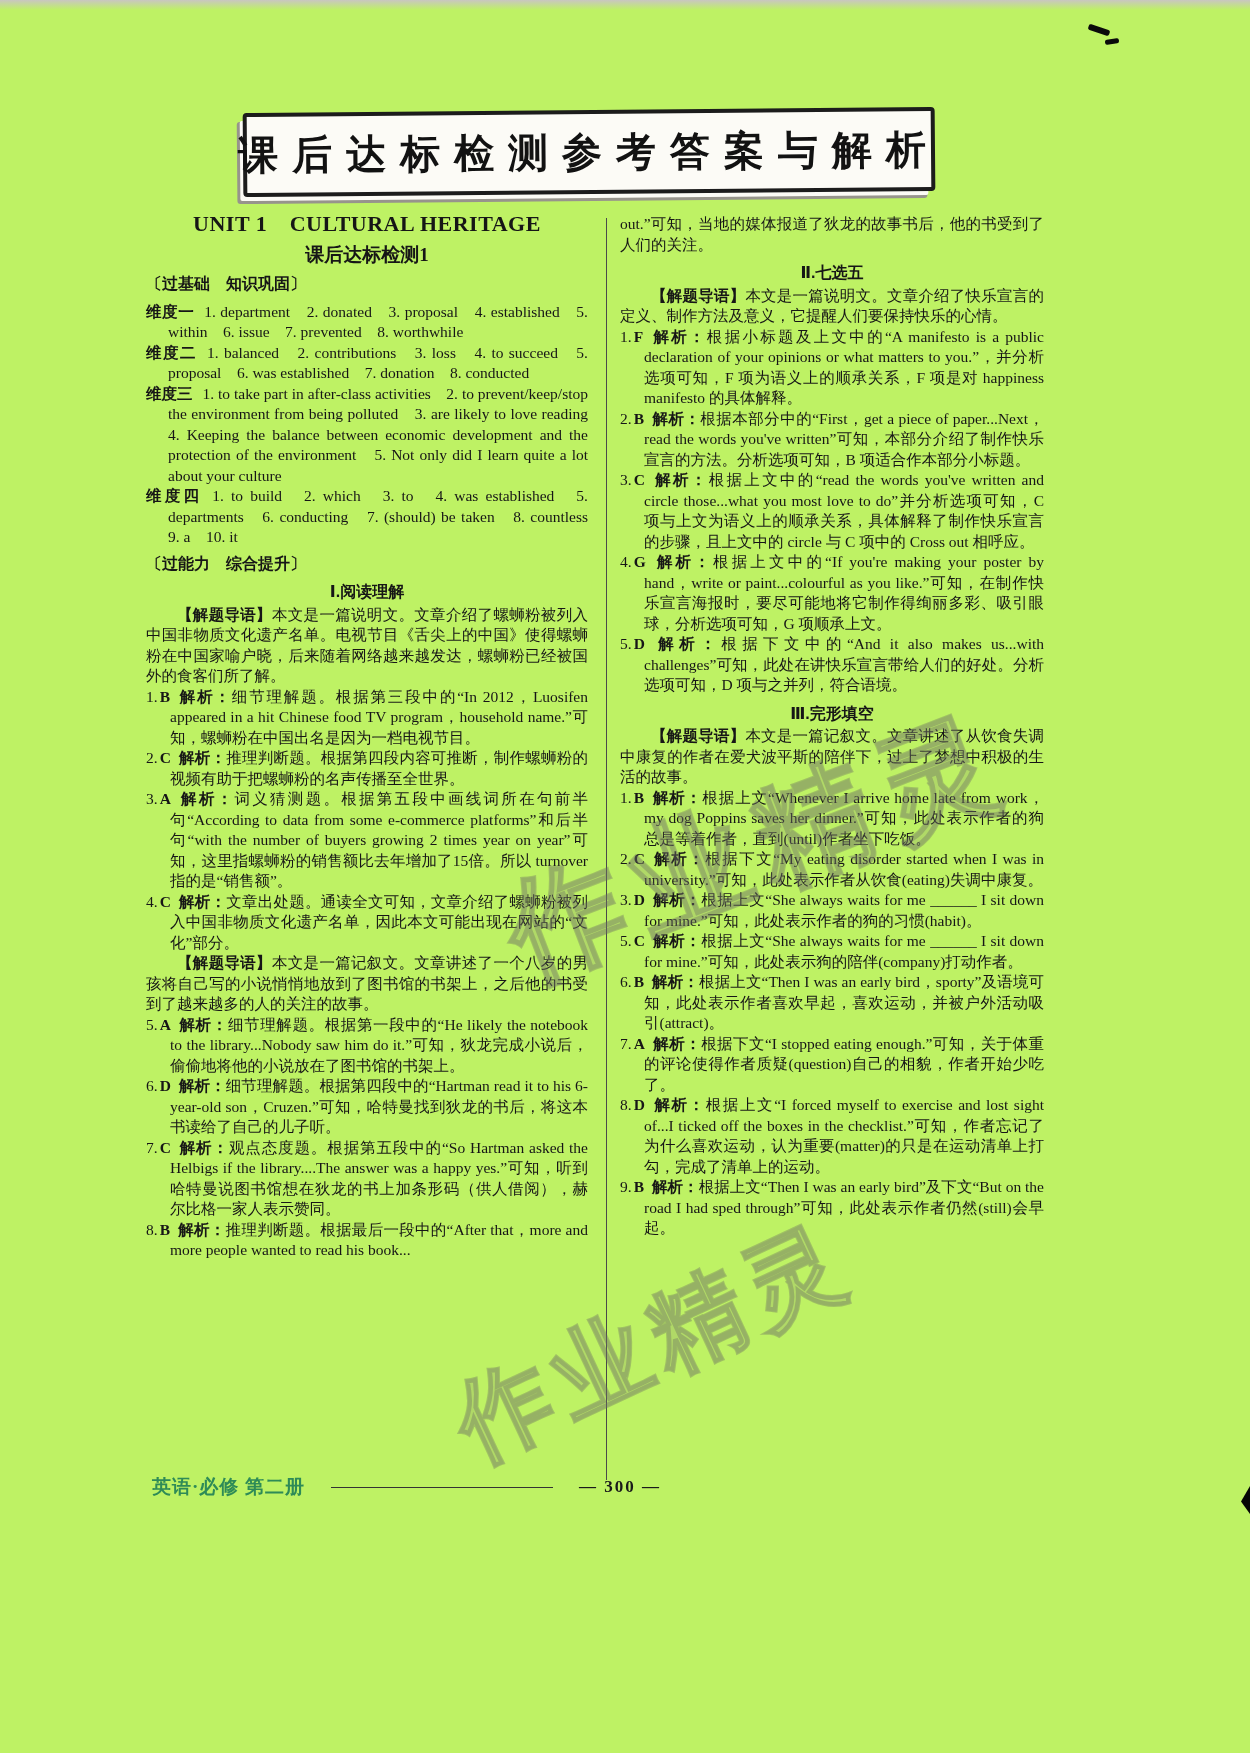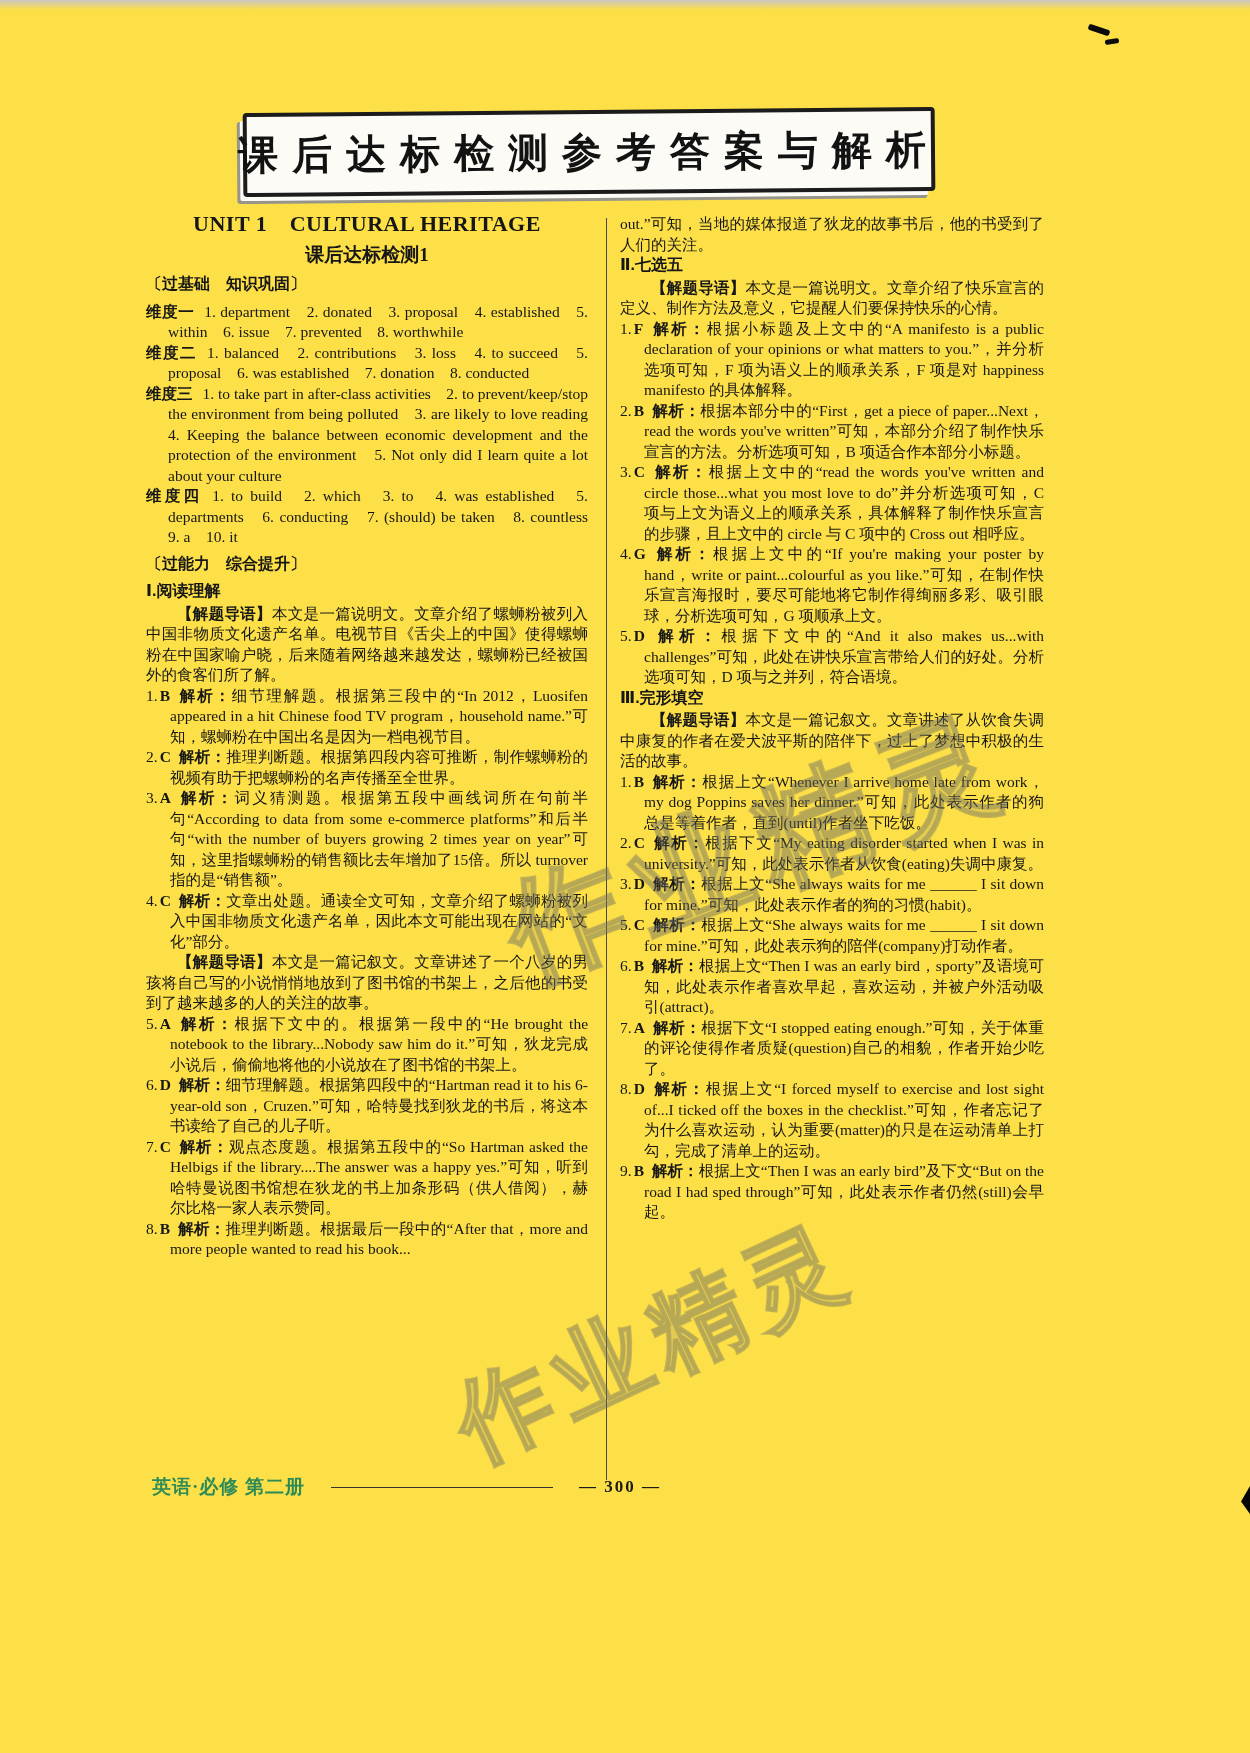--- a/index.html
+++ b/index.html
@@ -2,40 +2,40 @@
 <html><head>
 <meta charset="utf-8">
 <style>
   html,body{margin:0;padding:0;}
   body{
     width:1250px;height:1753px;position:relative;overflow:hidden;
     background:#efede8;
     font-family:"Liberation Serif","DejaVu Serif",serif;
     color:#1a1a1a;
   }
-  .sheet{position:absolute;inset:0;background:#fde047;}
+  .sheet{position:absolute;inset:0;background:#bef264;}
   .scan-top{position:absolute;top:0;left:0;width:100%;height:10px;
     background:linear-gradient(#c9c6c0,rgba(0,0,0,0));}
   
   .banner{position:absolute;left:243px;top:110px;width:692px;height:84px;transform:rotate(-0.5deg);z-index:2;}
   .banner-inner{position:absolute;inset:0;background:#fcfbf6;border:4px solid #1c1c1c;border-radius:4px;
     display:flex;align-items:center;justify-content:center;
     box-shadow:-5px 6px 0 -2px #fcfbf6,-7px 8px 0 -1px #97948c;}
   .banner-title{font-size:40px;font-weight:bold;letter-spacing:14px;color:#121212;white-space:nowrap;}
   
   .col{position:absolute;top:214px;font-size:15.5px;line-height:20.5px;text-align:justify;color:#161616;z-index:3;}
   .col-left{left:146px;width:442px;}
   .col-right{left:620px;width:424px;}
   .divider{position:absolute;left:606px;top:218px;width:1px;height:1262px;background:#4a4a4a;z-index:1;}
   p{margin:0;}
   .unit{font-size:22px;font-weight:bold;text-align:center;margin:0 0 10px;letter-spacing:0.5px;}
   .test{font-size:19px;font-weight:bold;text-align:center;margin:0 0 9px;}
   .bracket{font-size:16px;font-weight:bold;text-align:left;margin:2px 0 7px;
     font-family:"Liberation Sans","DejaVu Sans",sans-serif;}
-  .sechdr{font-size:16px;font-weight:bold;margin:0 0 2px;text-align:left;
+  .sechdr{font-size:16px;font-weight:bold;margin:8px 0 2px;text-align:center;
     font-family:"Liberation Sans","DejaVu Sans",sans-serif;}
   .dim{padding-left:22px;text-indent:-22px;}
   .dim .dimlab{font-weight:bold;margin-right:10px;font-family:"Liberation Sans","DejaVu Sans",sans-serif;}
   .guide{text-indent:2em;}
   .guide .glab{font-weight:bold;font-family:"Liberation Sans","DejaVu Sans",sans-serif;}
   .ans{padding-left:24px;text-indent:-24px;}
   .ans .l{font-weight:bold;margin:0 8px 0 2px;}
   .ans .lab{font-weight:bold;font-family:"Liberation Sans","DejaVu Sans",sans-serif;}
   .gap-s{height:4px;}
   
@@ -85,21 +85,21 @@
 
     <p class="guide"><b class="glab">【解题导语】</b><span>本文是一篇说明文。文章介绍了螺蛳粉被列入中国非物质文化遗产名单。电视节目《舌尖上的中国》使得螺蛳粉在中国家喻户晓，后来随着网络越来越发达，螺蛳粉已经被国外的食客们所了解。</span></p>
 
     <p class="ans"><span class="n">1.</span><span class="l">B</span><span class="lab">解析：</span><span class="t">细节理解题。根据第三段中的“In 2012，Luosifen appeared in a hit Chinese food TV program，household name.”可知，螺蛳粉在中国出名是因为一档电视节目。</span></p>
     <p class="ans"><span class="n">2.</span><span class="l">C</span><span class="lab">解析：</span><span class="t">推理判断题。根据第四段内容可推断，制作螺蛳粉的视频有助于把螺蛳粉的名声传播至全世界。</span></p>
     <p class="ans"><span class="n">3.</span><span class="l">A</span><span class="lab">解析：</span><span class="t">词义猜测题。根据第五段中画线词所在句前半句“According to data from some e-commerce platforms”和后半句“with the number of buyers growing 2 times year on year”可知，这里指螺蛳粉的销售额比去年增加了15倍。所以 turnover 指的是“销售额”。</span></p>
     <p class="ans"><span class="n">4.</span><span class="l">C</span><span class="lab">解析：</span><span class="t">文章出处题。通读全文可知，文章介绍了螺蛳粉被列入中国非物质文化遗产名单，因此本文可能出现在网站的“文化”部分。</span></p>
 
     <p class="guide"><b class="glab">【解题导语】</b><span>本文是一篇记叙文。文章讲述了一个八岁的男孩将自己写的小说悄悄地放到了图书馆的书架上，之后他的书受到了越来越多的人的关注的故事。</span></p>
 
-    <p class="ans"><span class="n">5.</span><span class="l">A</span><span class="lab">解析：</span><span class="t">根据下文中的。根据第一段中的“He brought the notebook to the library...Nobody saw him do it.”可知，狄龙完成小说后，偷偷地将他的小说放在了图书馆的书架上。</span></p>
+    <p class="ans"><span class="n">5.</span><span class="l">A</span><span class="lab">解析：</span><span class="t">细节理解题。根据第一段中的“He likely the notebook to the library...Nobody saw him do it.”可知，狄龙完成小说后，偷偷地将他的小说放在了图书馆的书架上。</span></p>
     <p class="ans"><span class="n">6.</span><span class="l">D</span><span class="lab">解析：</span><span class="t">细节理解题。根据第四段中的“Hartman read it to his 6-year-old son，Cruzen.”可知，哈特曼找到狄龙的书后，将这本书读给了自己的儿子听。</span></p>
     <p class="ans"><span class="n">7.</span><span class="l">C</span><span class="lab">解析：</span><span class="t">观点态度题。根据第五段中的“So Hartman asked the Helbigs if the library....The answer was a happy yes.”可知，听到哈特曼说图书馆想在狄龙的书上加条形码（供人借阅），赫尔比格一家人表示赞同。</span></p>
     <p class="ans"><span class="n">8.</span><span class="l">B</span><span class="lab">解析：</span><span class="t">推理判断题。根据最后一段中的“After that，more and more people wanted to read his book...</span></p>
   </div>
 
   <div class="col col-right">
     <p class="carry">out.”可知，当地的媒体报道了狄龙的故事书后，他的书受到了人们的关注。</p>
 
     <h4 class="sechdr">Ⅱ.七选五</h4>
     <p class="guide"><b class="glab">【解题导语】</b><span>本文是一篇说明文。文章介绍了快乐宣言的定义、制作方法及意义，它提醒人们要保持快乐的心情。</span></p>

